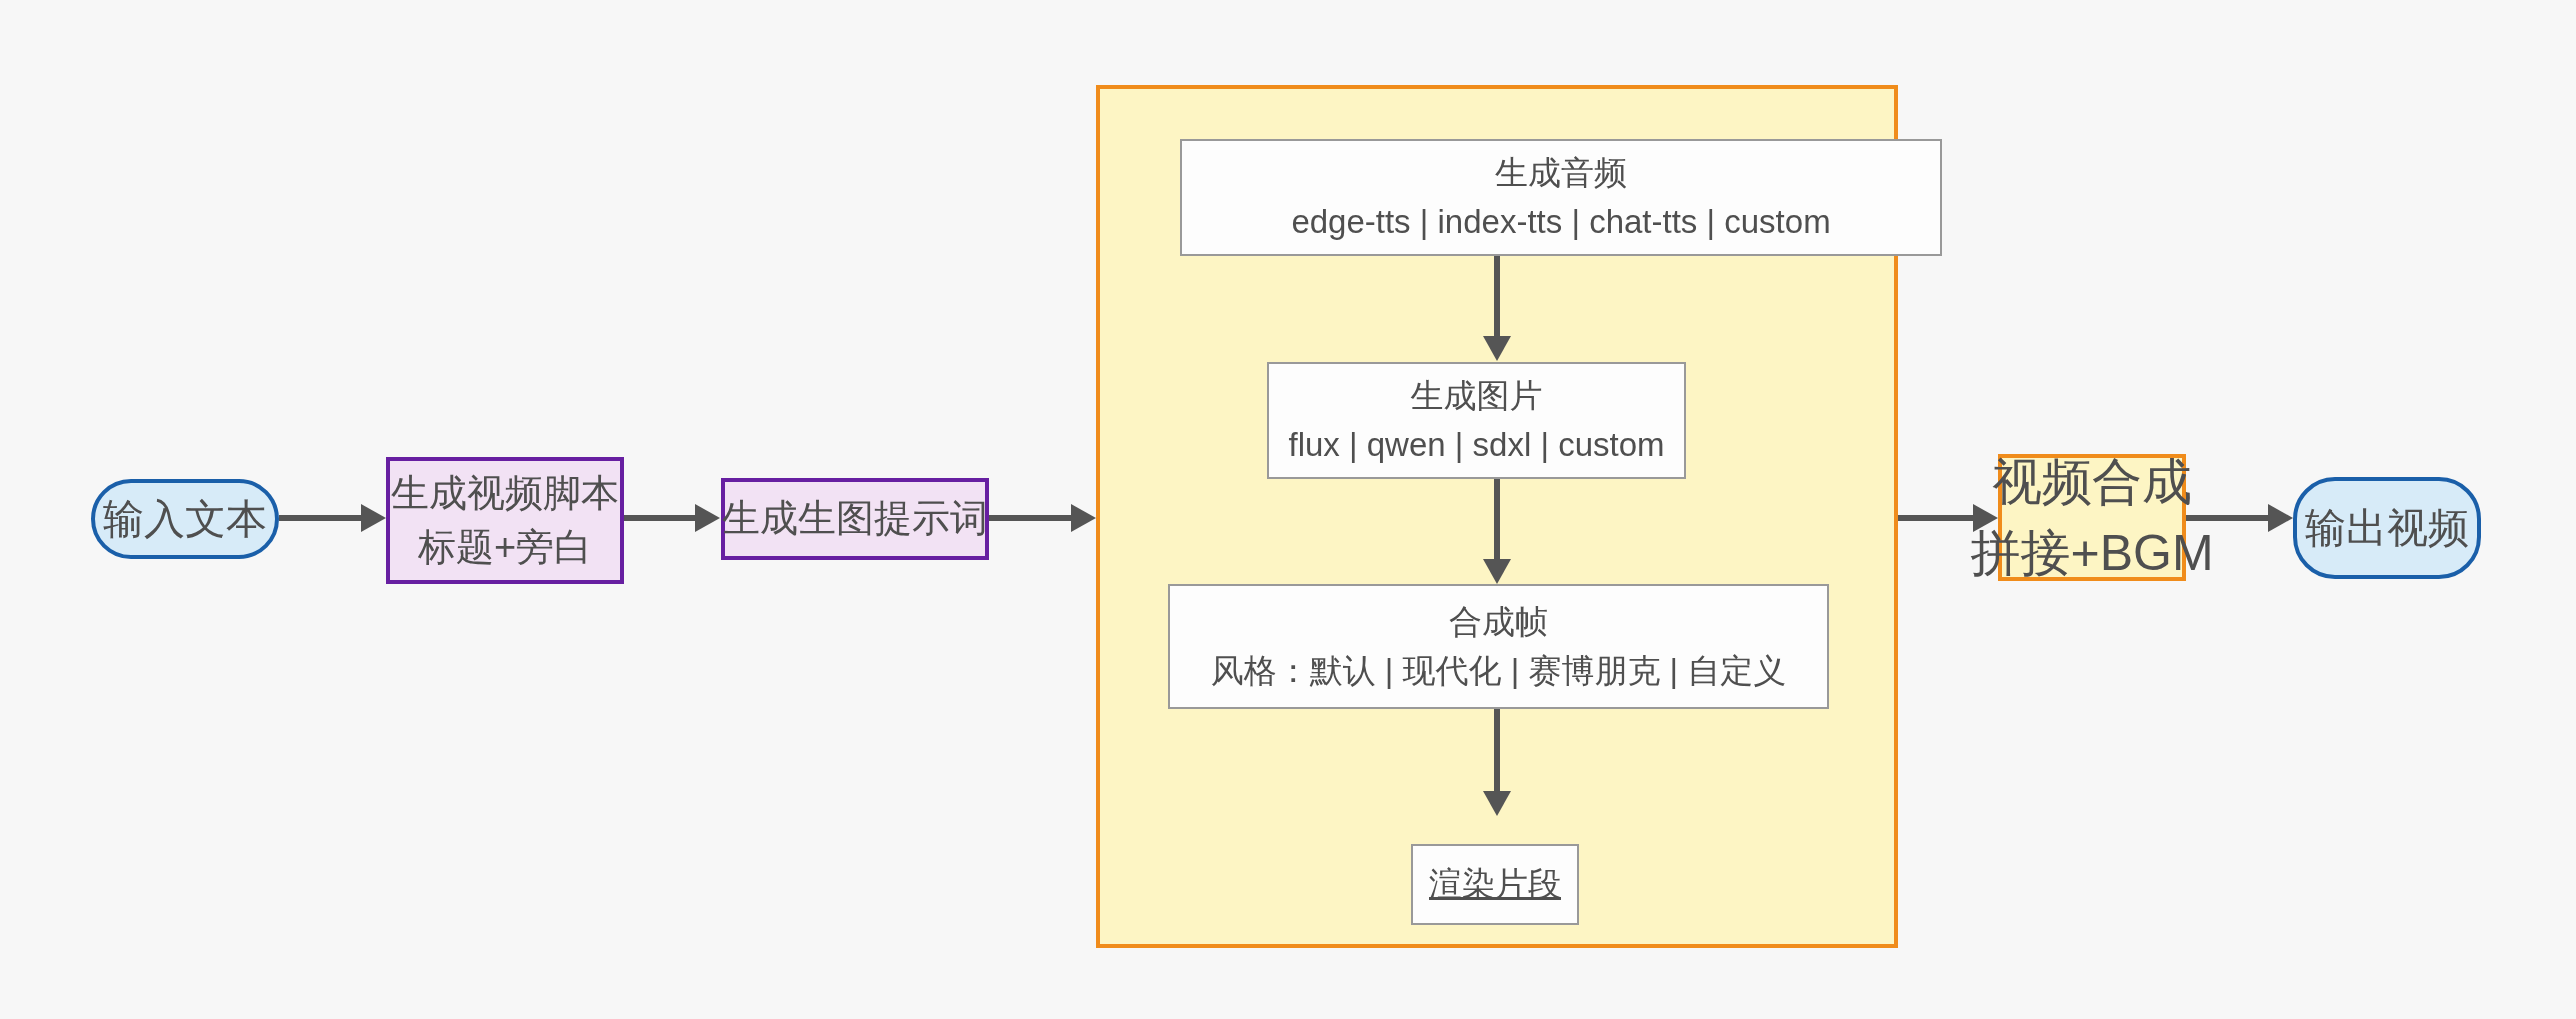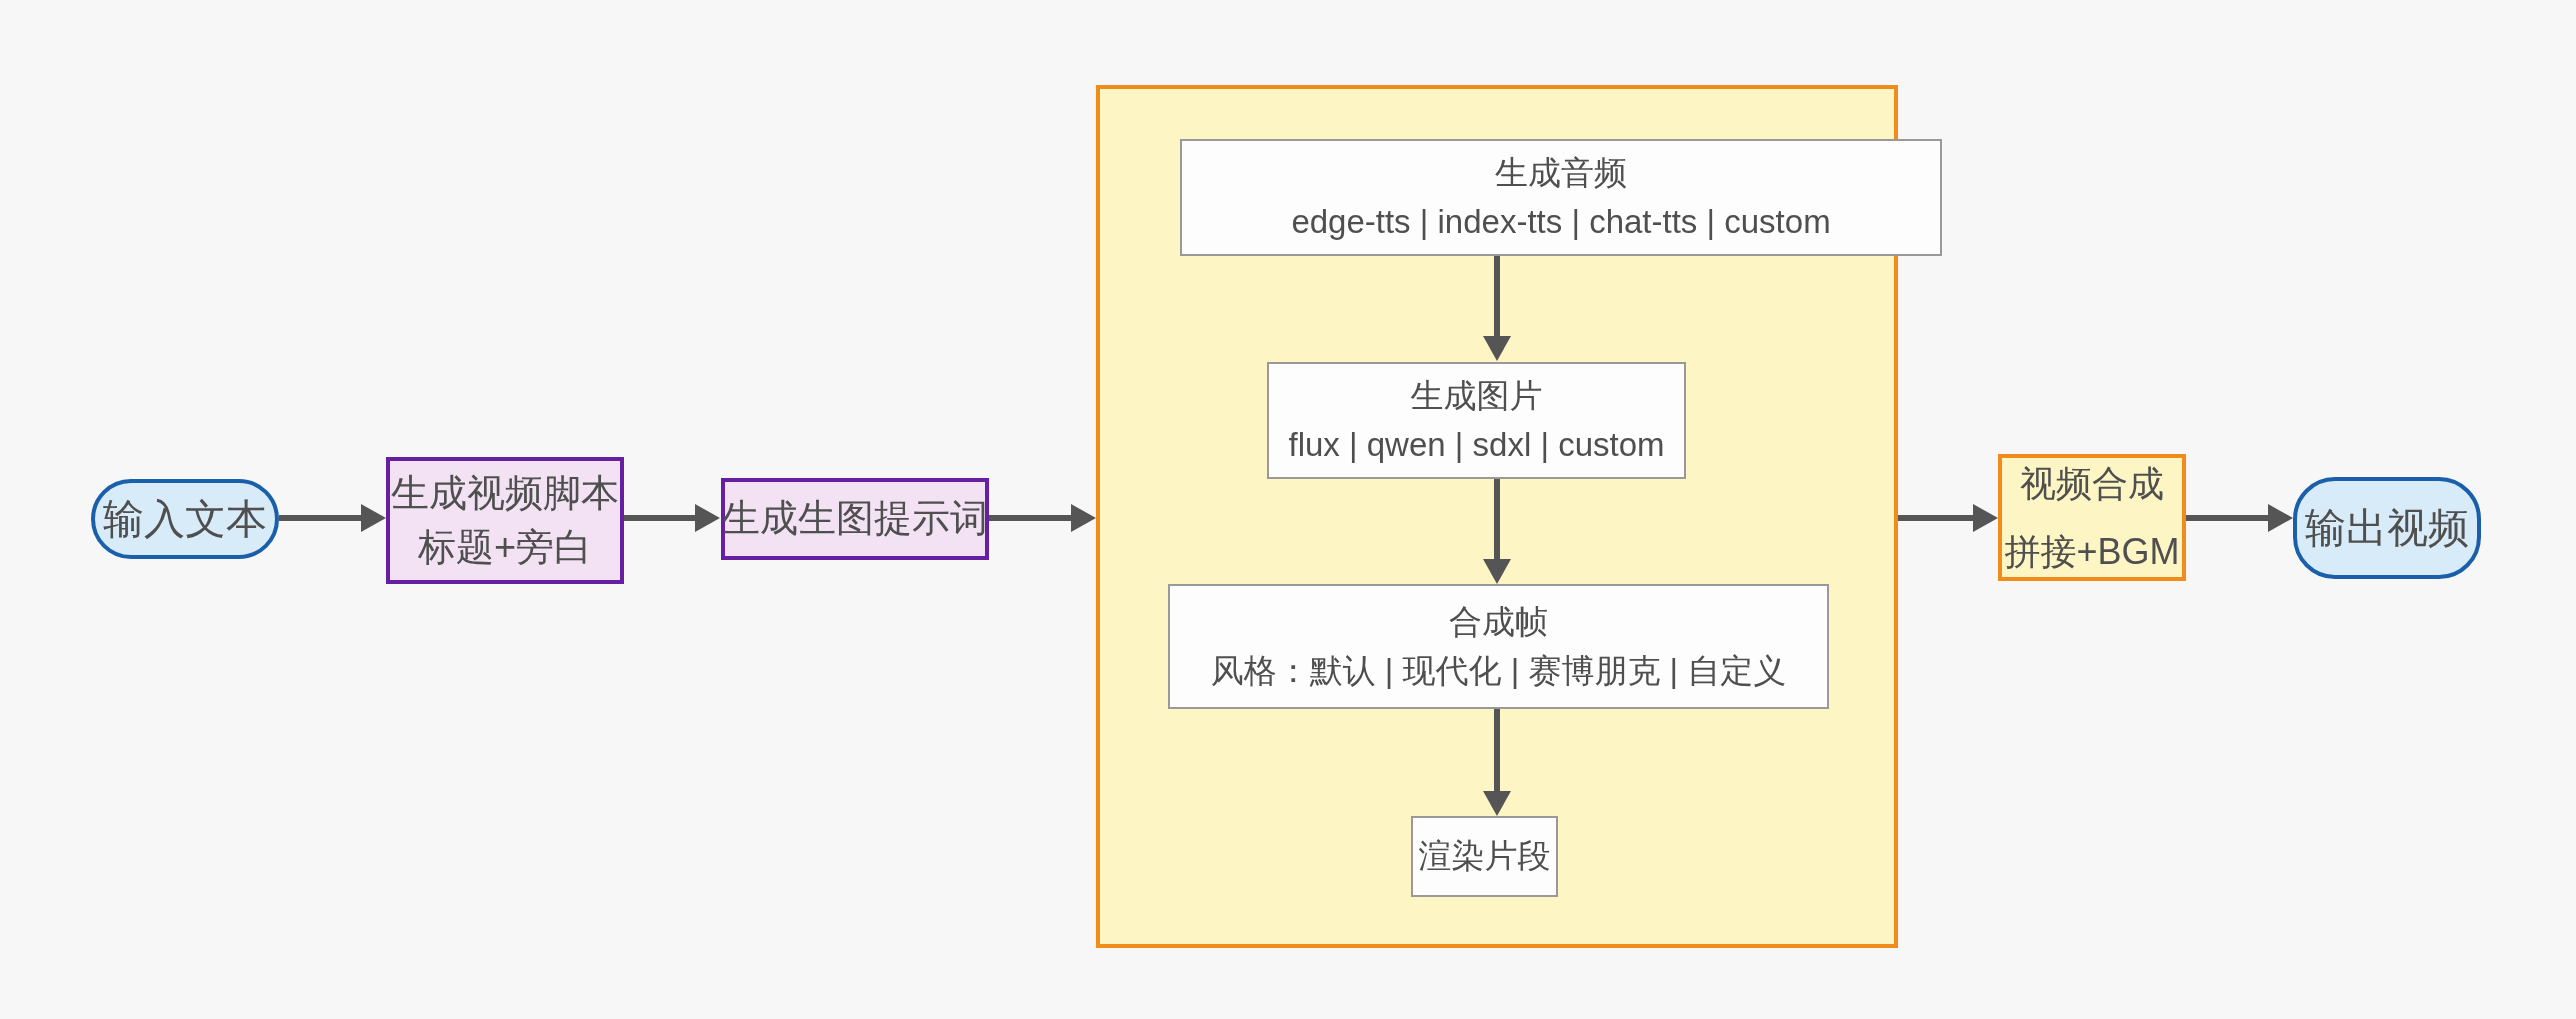--- a/index.html
+++ b/index.html
@@ -32,22 +32,21 @@
   .group{
     position:absolute; box-sizing:border-box;
     background:var(--group-fill); border:4.5px solid var(--group-border);
   }
   .task{
     background:var(--task-fill); border:2.7px solid var(--task-border);
     font-size:33px; line-height:1.48;
   }
   .accent{
     background:var(--group-fill); border:4.5px solid var(--group-border);
-    font-size:36px;
-    justify-content:space-between;
+    font-size:50px;
   }
   
   .harrow{position:absolute; height:5.5px; background:var(--arrow);}
   .harrow::after{
     content:""; position:absolute; left:100%; top:50%; transform:translateY(-50%);
     border-left:25.5px solid var(--arrow);
     border-top:14.5px solid transparent; border-bottom:14.5px solid transparent;
   }
   .varrow{position:absolute; width:5.5px; background:var(--arrow);}
   .varrow::after{
@@ -56,21 +55,21 @@
     border-left:14.5px solid transparent; border-right:14.5px solid transparent;
   }
   
   #n-input  {left:91px;  top:479px; width:188px; height:80px;}
   #n-script {left:386px;  top:457px; width:238px; height:127px;}
   #n-prompt {left:721px;  top:478px; width:268px; height:82px;}
   #g-pipe   {left:1096px; top:85px;  width:802px; height:863px;}
   #n-audio  {left:1180px; top:139px; width:762px; height:117px;}
   #n-image  {left:1267px; top:362px; width:419px; height:117px;}
   #n-frame  {left:1168px; top:584px; width:661px; height:125px;align-items:center;}
-  #n-render {left:1411px; top:816px; width:147px; height:81px;}
+  #n-render {left:1411px; top:844px; width:168px; height:81px;text-decoration:underline;}
   #n-merge  {left:1998px; top:454px; width:188px; height:127px;}
   #n-output {left:2293px; top:477px; width:188px; height:102px;}
   
   #e1{left:279px;  top:515px; width:82px;}
   #e2{left:624px;  top:515px; width:71px;}
   #e3{left:989px; top:515px; width:82px;}
   #e4{left:1898px; top:515px; width:75px;}
   #e5{left:2186px; top:515px; width:82px;}
   #e6{left:1494px; top:256px; height:80px;}
   #e7{left:1494px; top:479px; height:80px;}

